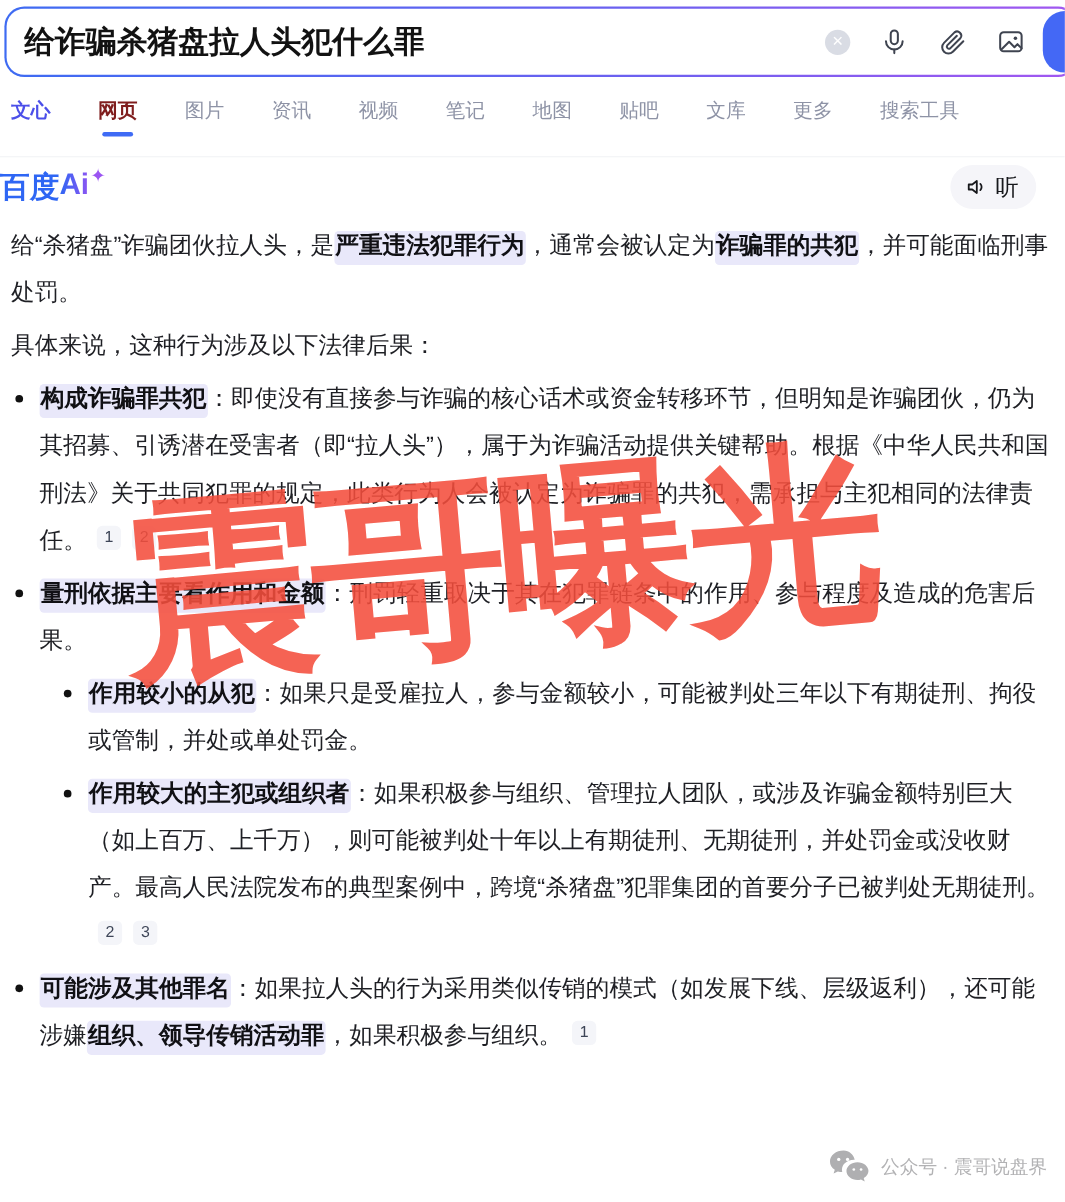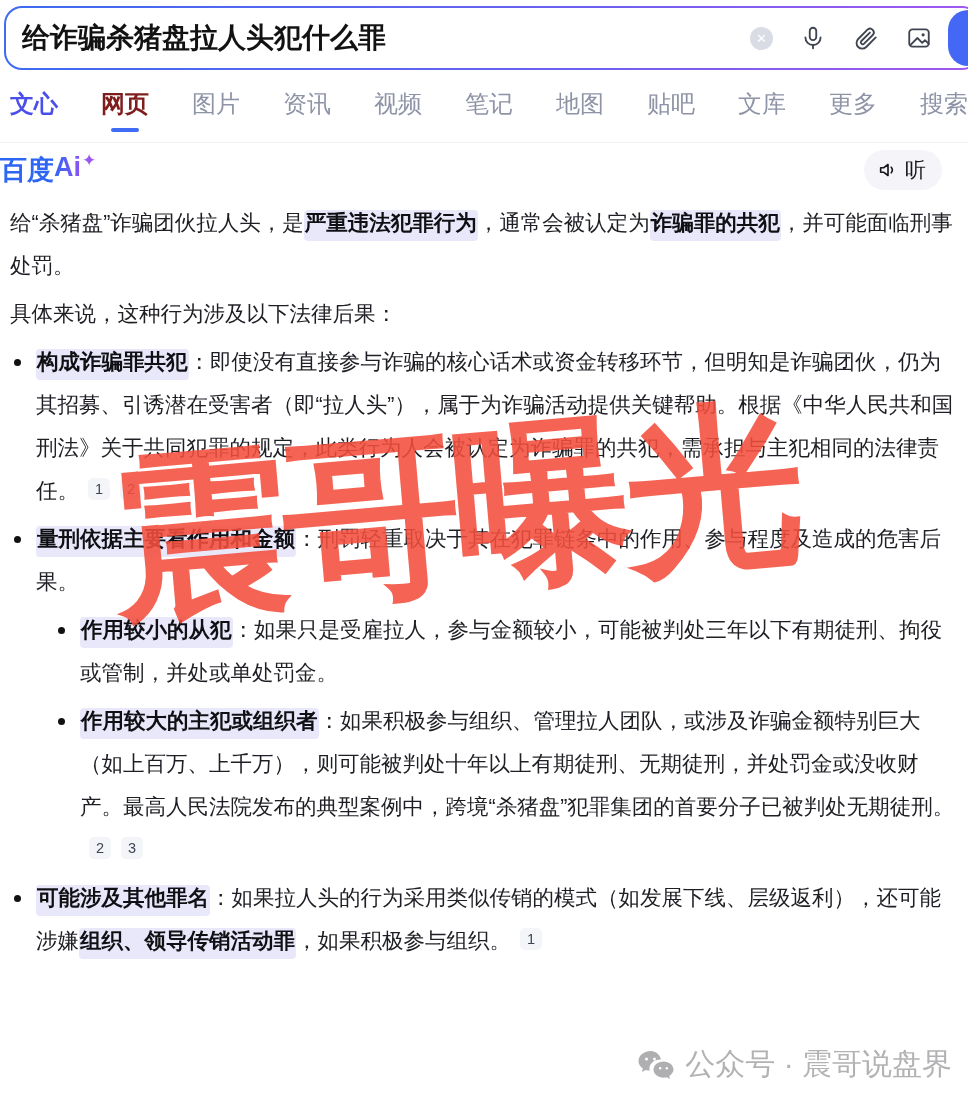--- a/index.html
+++ b/index.html
@@ -16,21 +16,21 @@
     white-space:nowrap; overflow:hidden; }
   .search-icons { margin-left:auto; display:flex; align-items:center; gap:27px; padding-right:14px; }
   .clear-btn { width:23px; height:23px; border-radius:50%; background:#D9DCE4; color:#fff;
     display:flex; align-items:center; justify-content:center; font-size:13px; font-weight:700; cursor:pointer; }
   .sicon { width:26px; height:26px; display:block; cursor:pointer; }
   .submit-btn { width:30px; height:56px; background:#4468F5; border-radius:20px 0 0 20px;
     margin-left:2px; cursor:pointer; }
 
   
   .tabs { position:absolute; top:88px; left:10px; width:950px; display:flex; gap:43px;
-    font-size:24px; align-items:flex-start; }
+    font-size:18px; align-items:flex-start; }
   .tab { color:#8E93A6; cursor:pointer; text-align:center; padding-bottom:14px; position:relative; white-space:nowrap; }
   .tab.brand { color:#4B4FE9; font-weight:700; }
   .tab.active { color:#7f1d1d; font-weight:700; }
   .tab.active::after { content:""; position:absolute; left:50%; transform:translateX(-50%);
     bottom:2px; width:28px; height:4px; border-radius:2px; background:#3F6BF5; }
   .tabs-divider { position:absolute; top:142px; left:0; width:968px; height:1px; background:#F2F3F6; }
 
   
   .ai-header { position:absolute; top:150px; left:0; width:948px; height:40px;
     display:flex; align-items:center;gap:36px; }
@@ -58,21 +58,21 @@
   .cite { display:inline-block; background:#F4F5F9; color:#3D4557; font-size:14.5px;
     line-height:22px; padding:0 7px; border-radius:5px; margin-left:9px; margin-right:1px;
     position:relative; top:-3px; vertical-align:middle; cursor:pointer; }
 
   
   .big-watermark { position:absolute; left:112px; top:424px; z-index:20;
     font-size:178px; font-weight:900; letter-spacing:-6px; white-space:nowrap;
     color:rgba(244,77,60,0.88); transform:rotate(-5deg); transform-origin:left center;
     pointer-events:none; font-family:"Liberation Sans","DejaVu Sans",sans-serif; }
   .footer-mark { position:absolute; right:16px; top:1044px; z-index:5;
-    display:flex; align-items:center; gap:10px; color:#B2B2B4; font-size:30px; }
+    display:flex; align-items:center; gap:10px; color:#B2B2B4; font-size:17px; }
 </style>
 </head>
 <body>
 
 <div class="search-wrap">
   <div class="search-inner">
     <span class="search-query">给诈骗杀猪盘拉人头犯什么罪</span>
     <span class="search-icons">
       <span class="clear-btn">✕</span>
       <svg class="sicon" viewBox="0 0 24 24" fill="none" stroke="#3F4450" stroke-width="1.7" stroke-linecap="round" stroke-linejoin="round">

